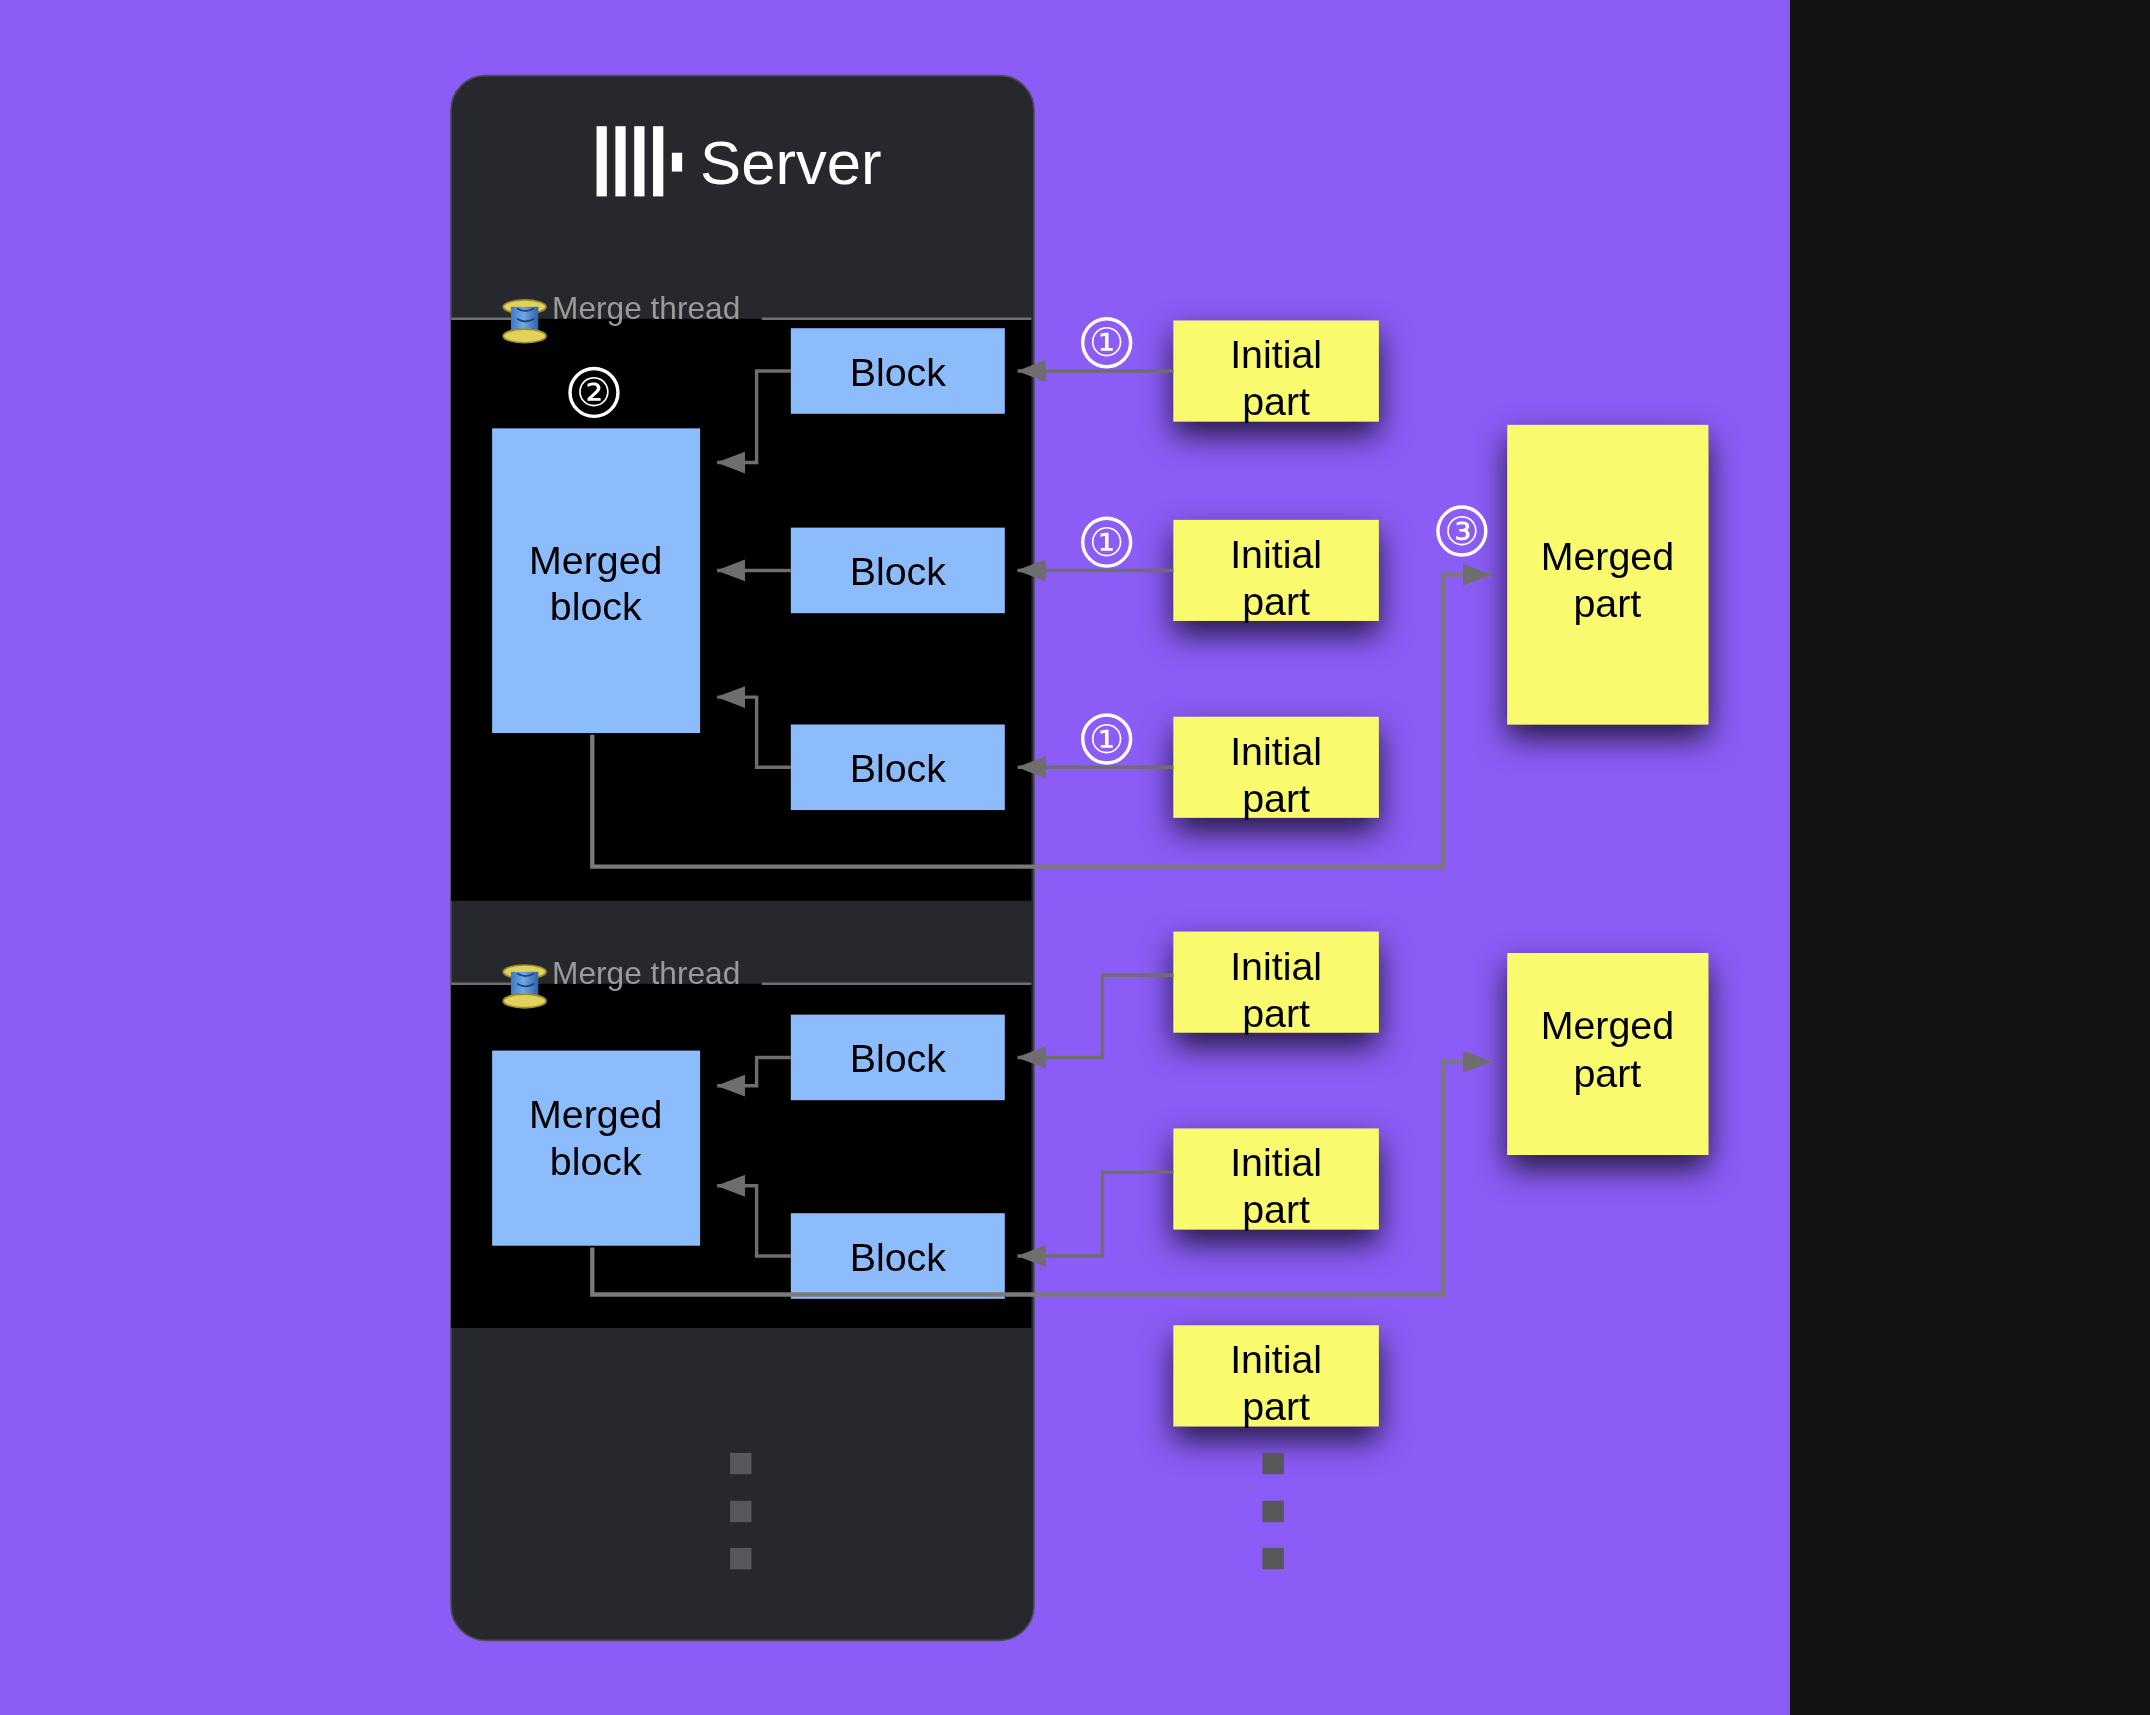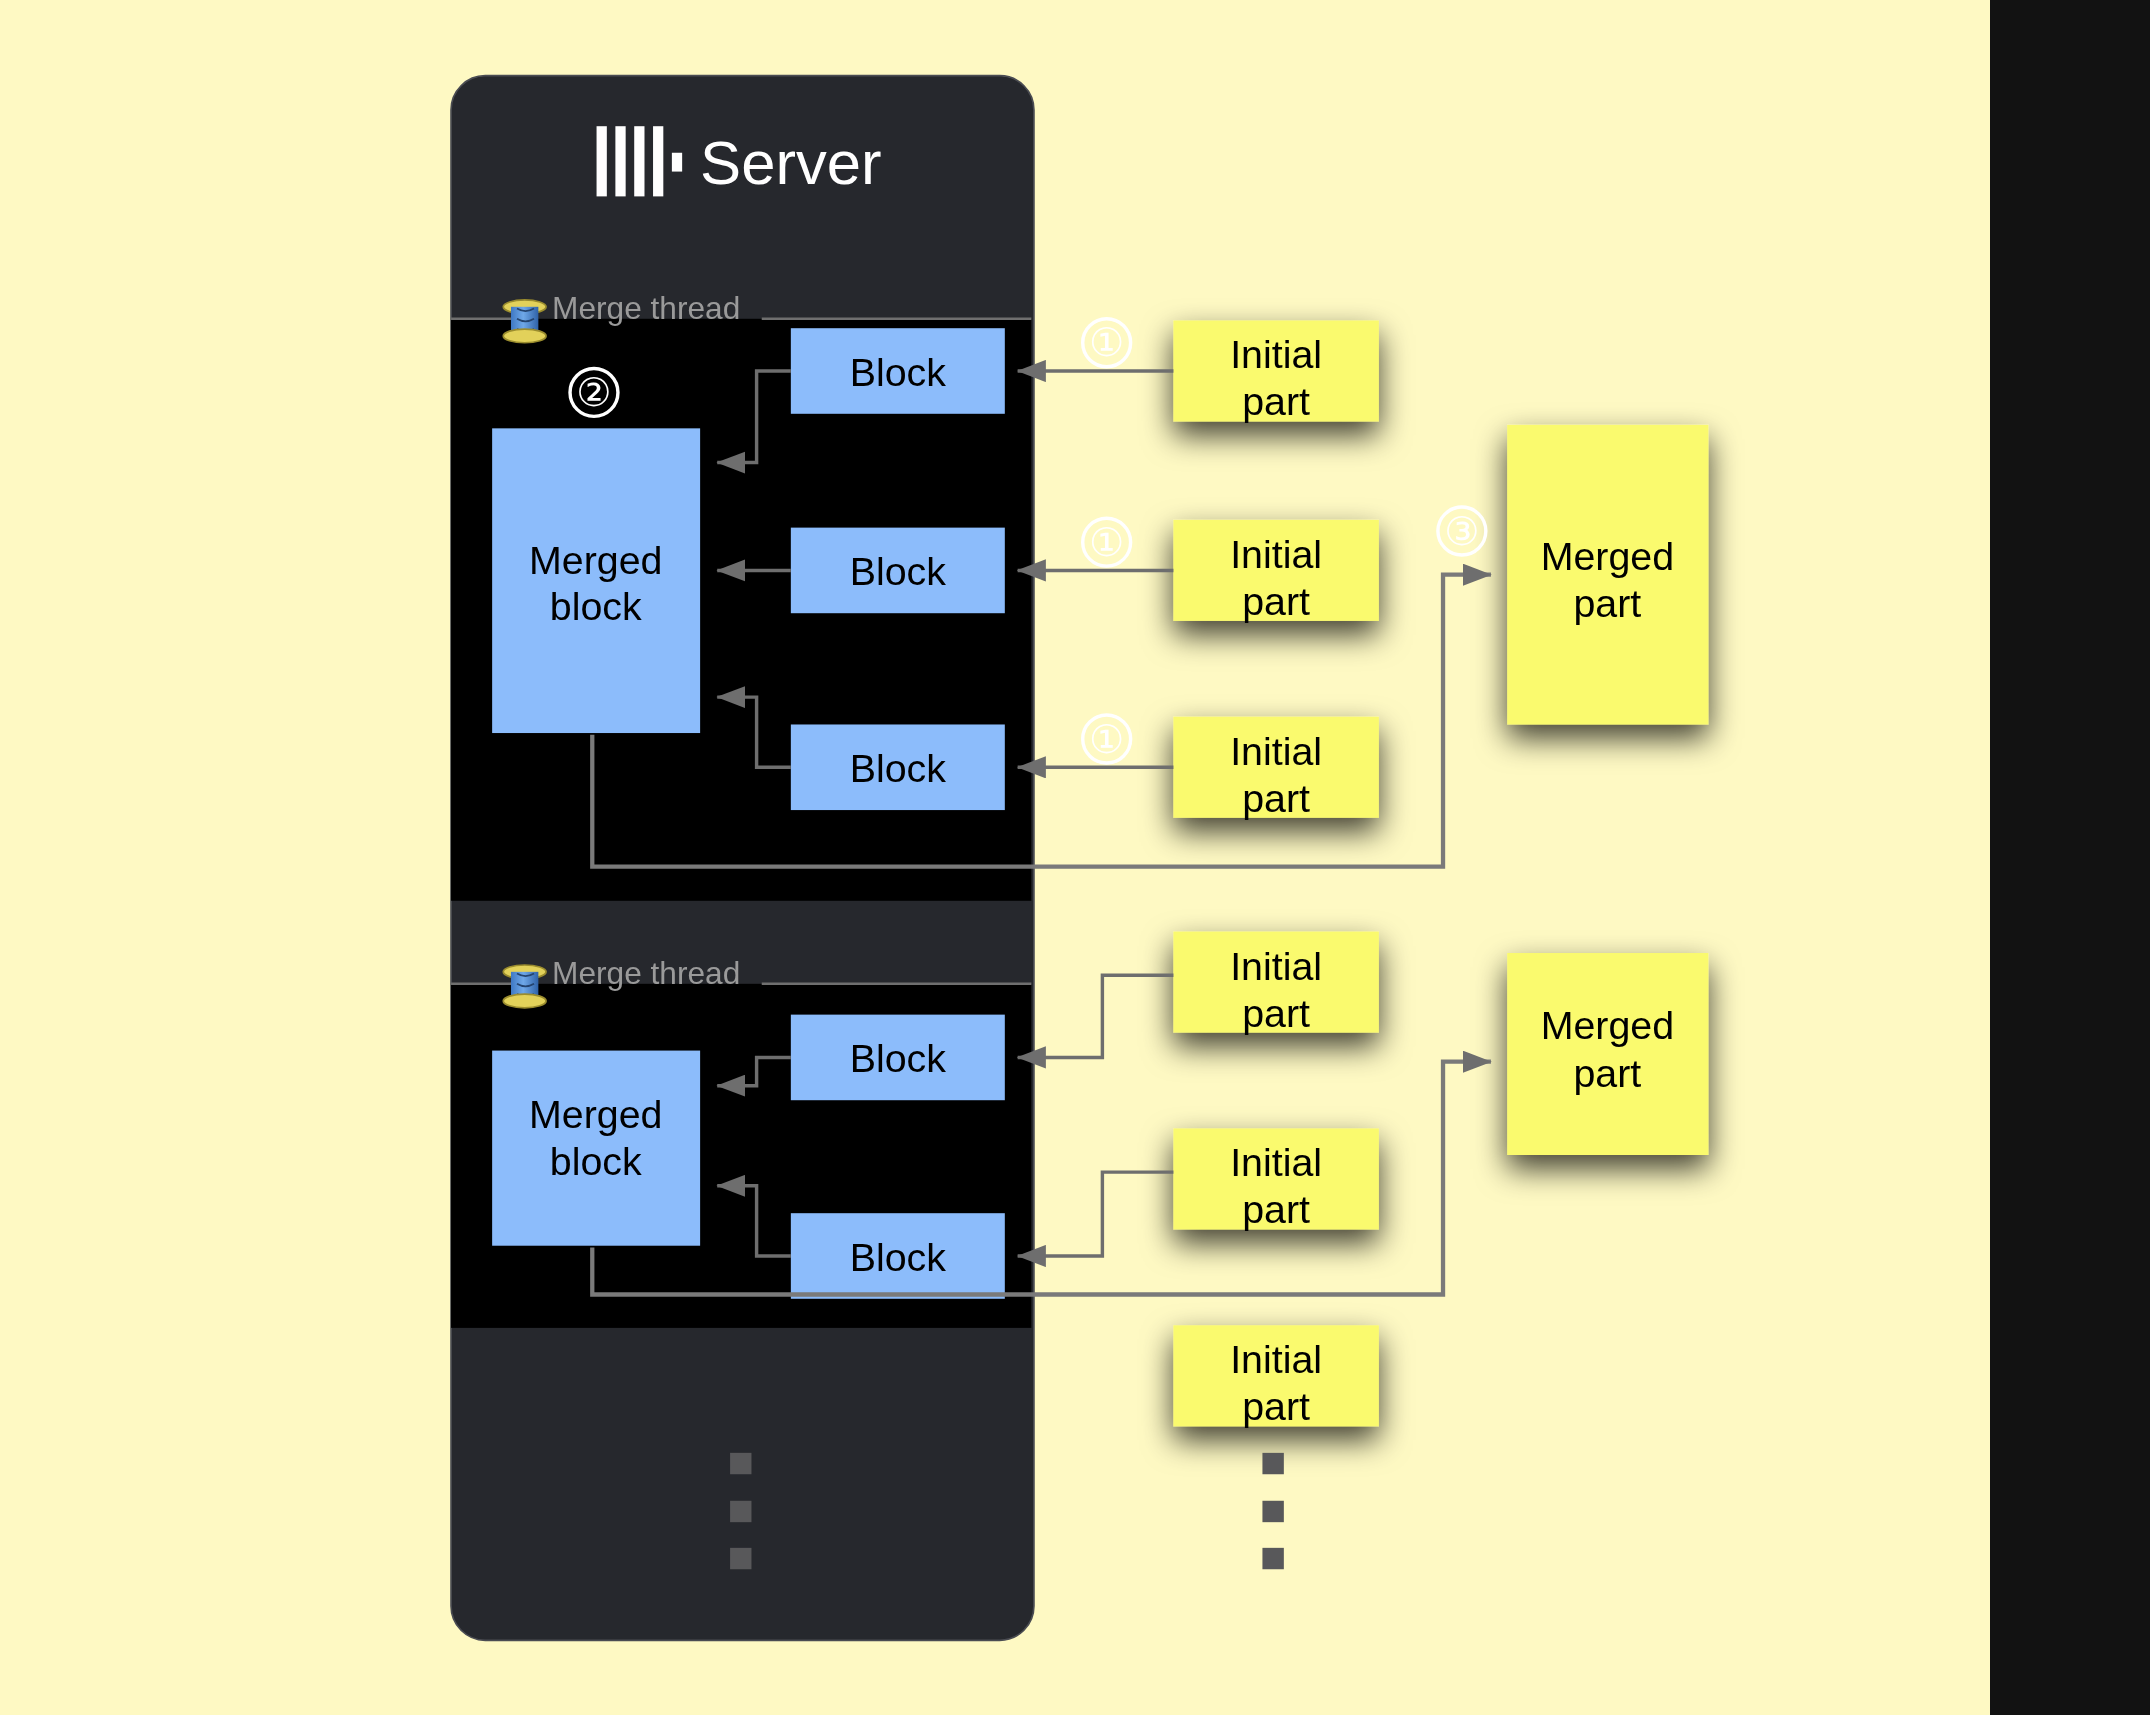--- a/index.html
+++ b/index.html
@@ -1,18 +1,18 @@
 <!DOCTYPE html>
 <html style="font-size:13.7px"><head>
 <meta charset="utf-8">
 <style>
   html,body{margin:0;padding:0;background:#121212;}
   body{width:2150px;height:1716px;overflow:hidden;
        font-family:"Liberation Sans","DejaVu Sans",sans-serif;}
-  #stage{position:relative;width:1990px;height:1716px;background:#fef9c3;}
+  #stage{position:relative;width:1790px;height:1716px;background:#8b5cf6;}
   svg{position:absolute;left:0;top:0;width:2150px;height:1716px;}
   .srv-title{fill:#ffffff;font-size:72px;font-family:"Liberation Sans",sans-serif;}
   .thread-lbl{fill:#9a9a9a;font-size:37px;font-family:"Liberation Sans",sans-serif;}
   .boxtxt{fill:#000000;font-size:46px;font-family:"Liberation Sans",sans-serif;text-anchor:middle;}
   .circnum{fill:#ffffff;font-size:46px;font-family:"Liberation Sans",sans-serif;text-anchor:middle;}
   .edge{stroke:#6e6e6e;stroke-width:4;fill:none;}
   .edge2{stroke:#7a7a7a;stroke-width:5;fill:none;}
   .frame{stroke:#6f6f6f;stroke-width:3;fill:none;}
 </style>
 </head>

